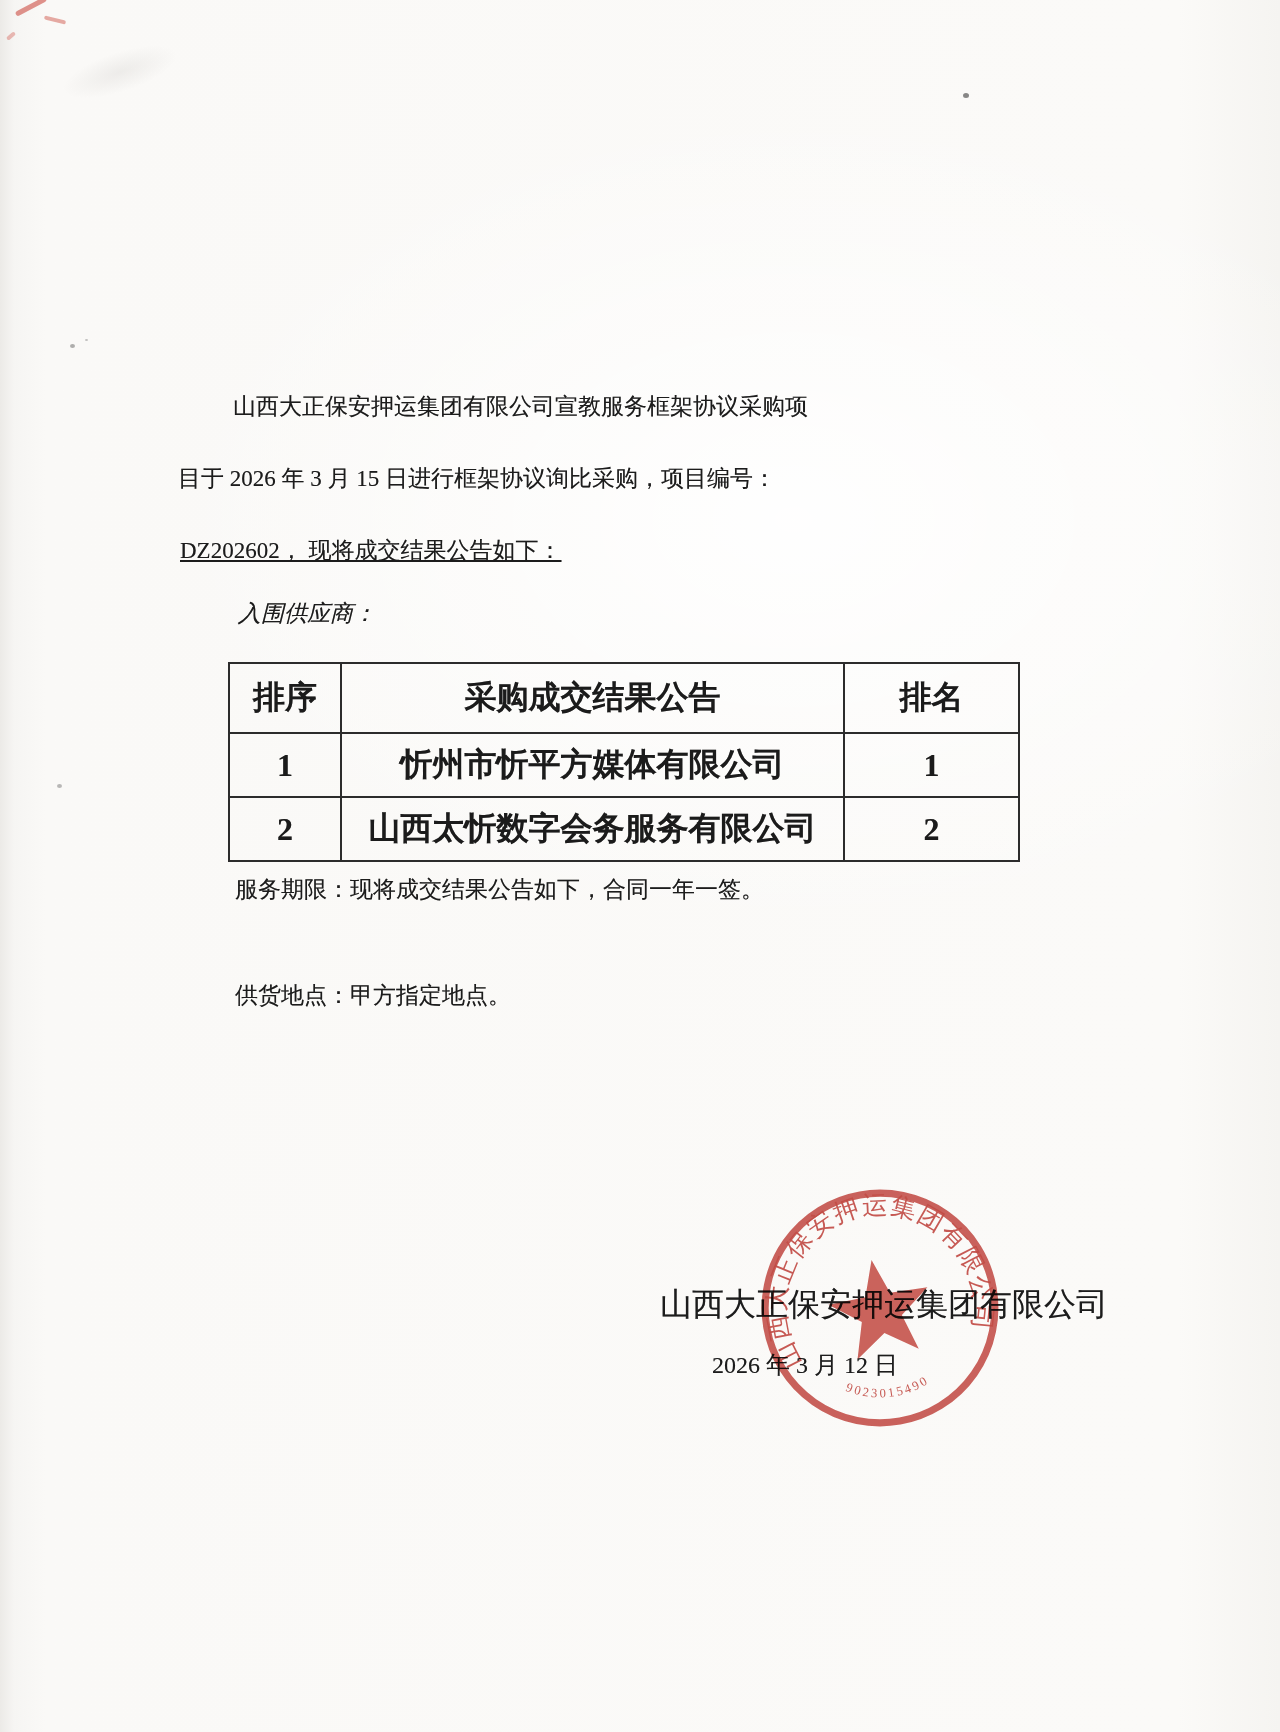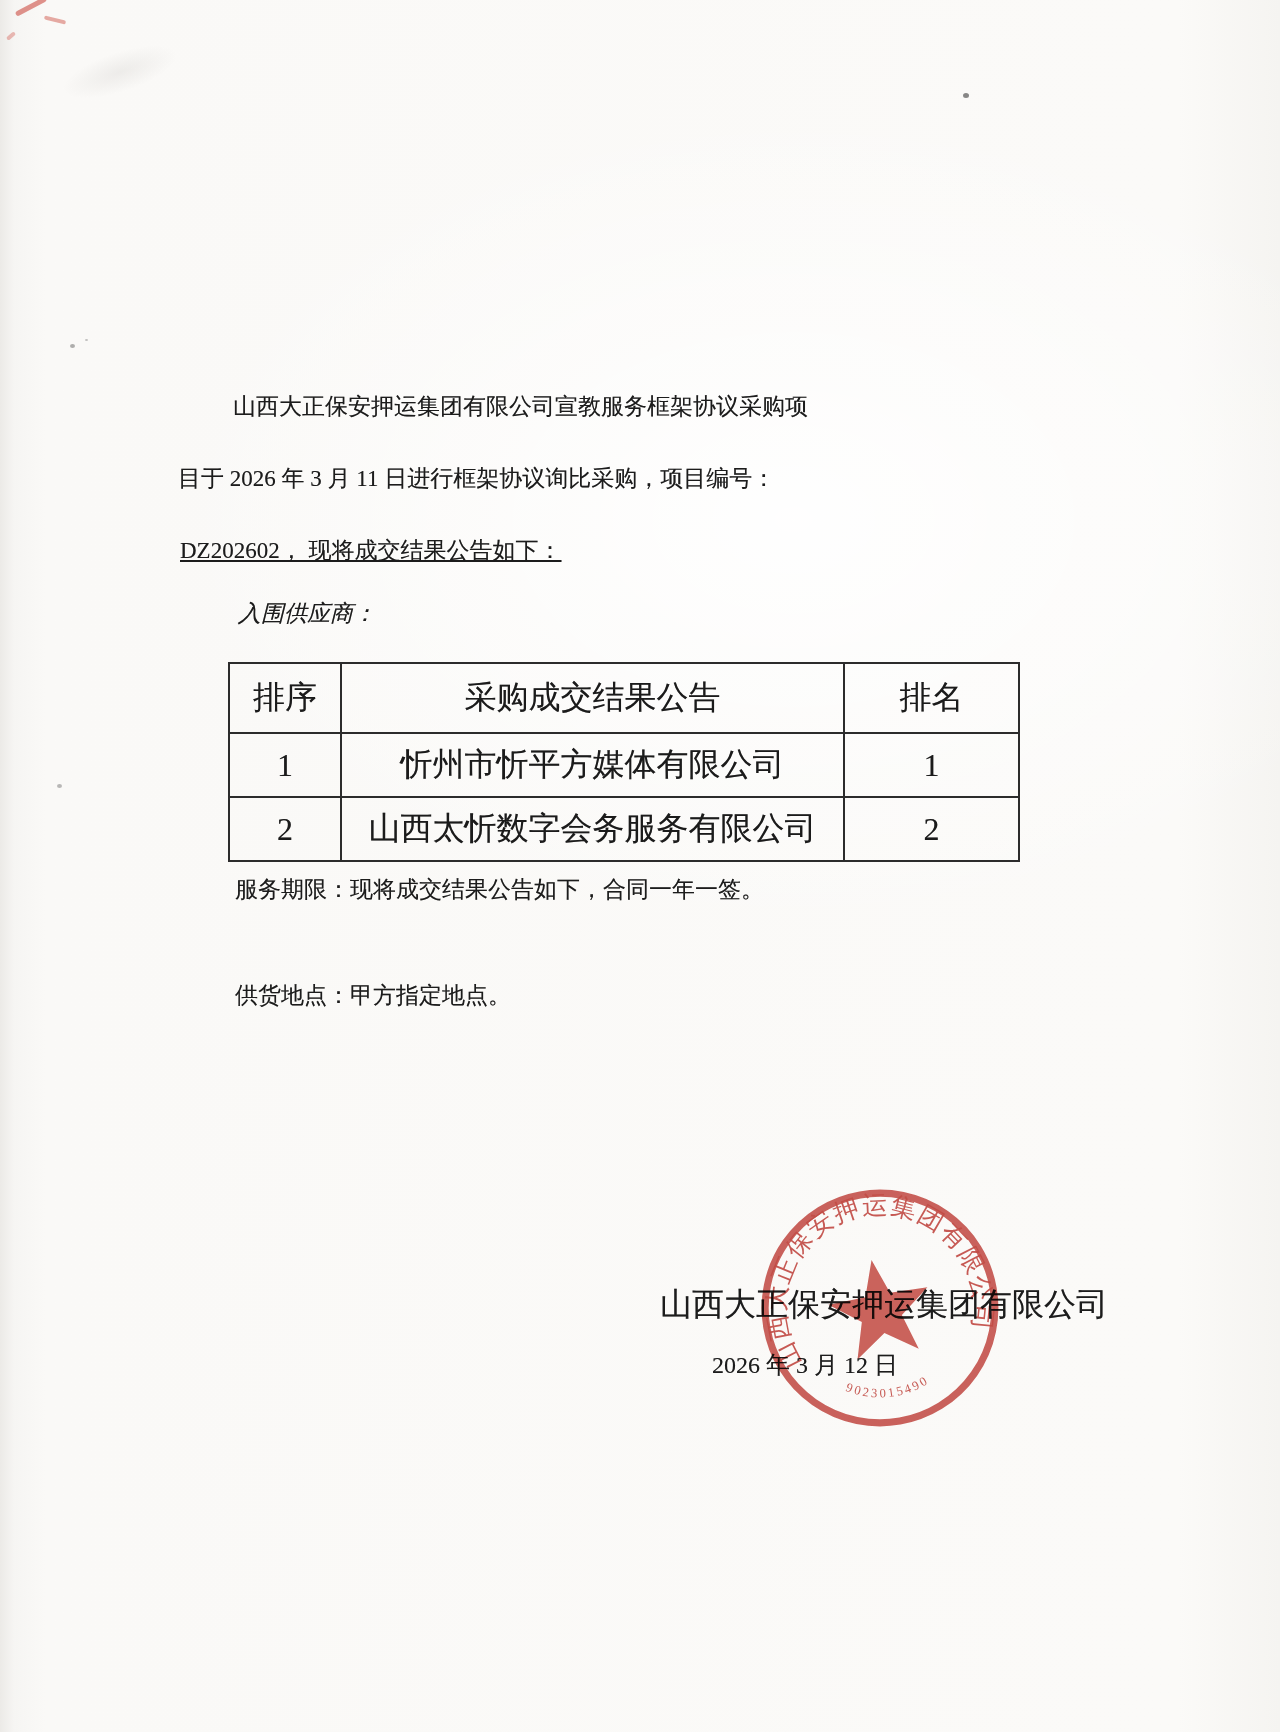--- a/index.html
+++ b/index.html
@@ -30,21 +30,21 @@
   .body-text { font-size: 23px; color: #1c1c1c; text-shadow: 0 0 0.6px rgba(0,0,0,0.4); }
   .result-table {
     position: absolute; left: 228px; top: 662px;
     border-collapse: collapse; table-layout: fixed;
     width: 790px;
     font-size: 32px; color: #1b1b1b;
   }
   .result-table th, .result-table td {
     border: 2px solid #2c2c2c;
     text-align: center; vertical-align: middle;
-    font-weight: normal;
+    font-weight: bold;
     padding: 0;
     text-shadow: 0 0 0.6px rgba(0,0,0,0.4);
   }
   .result-table thead th { height: 68px; }
   .result-table tbody td { height: 62px; }
   .seal {
     position: absolute;
     left: 756px; top: 1184px;
     width: 248px; height: 248px;
     transform: rotate(-10deg);
@@ -71,21 +71,21 @@
   <div class="artifact a-red1"></div>
   <div class="artifact a-red2"></div>
   <div class="artifact a-red3"></div>
   <div class="artifact a-smudge"></div>
   <div class="artifact a-dot1"></div>
   <div class="artifact a-dot2"></div>
   <div class="artifact a-dot3"></div>
 
 
   <div class="line body-text" style="left:233px; top:394px;">山西大正保安押运集团有限公司宣教服务框架协议采购项</div>
-  <div class="line body-text" style="left:178px; top:466px;">目于 2026 年 3 月 11 日进行框架协议询比采购，项目编号：</div>
+  <div class="line body-text" style="left:178px; top:466px;">目于 2026 年 3 月 15 日进行框架协议询比采购，项目编号：</div>
   <div class="line body-text" style="left:180px; top:538px;text-decoration:underline;">DZ202602， 现将成交结果公告如下：</div>
 
   <div class="line body-text" style="left:238px; top:601px;font-style:italic;">入围供应商：</div>
 
   <table class="result-table">
     <colgroup>
       <col style="width:112px">
       <col style="width:503px">
       <col style="width:175px">
     </colgroup>

